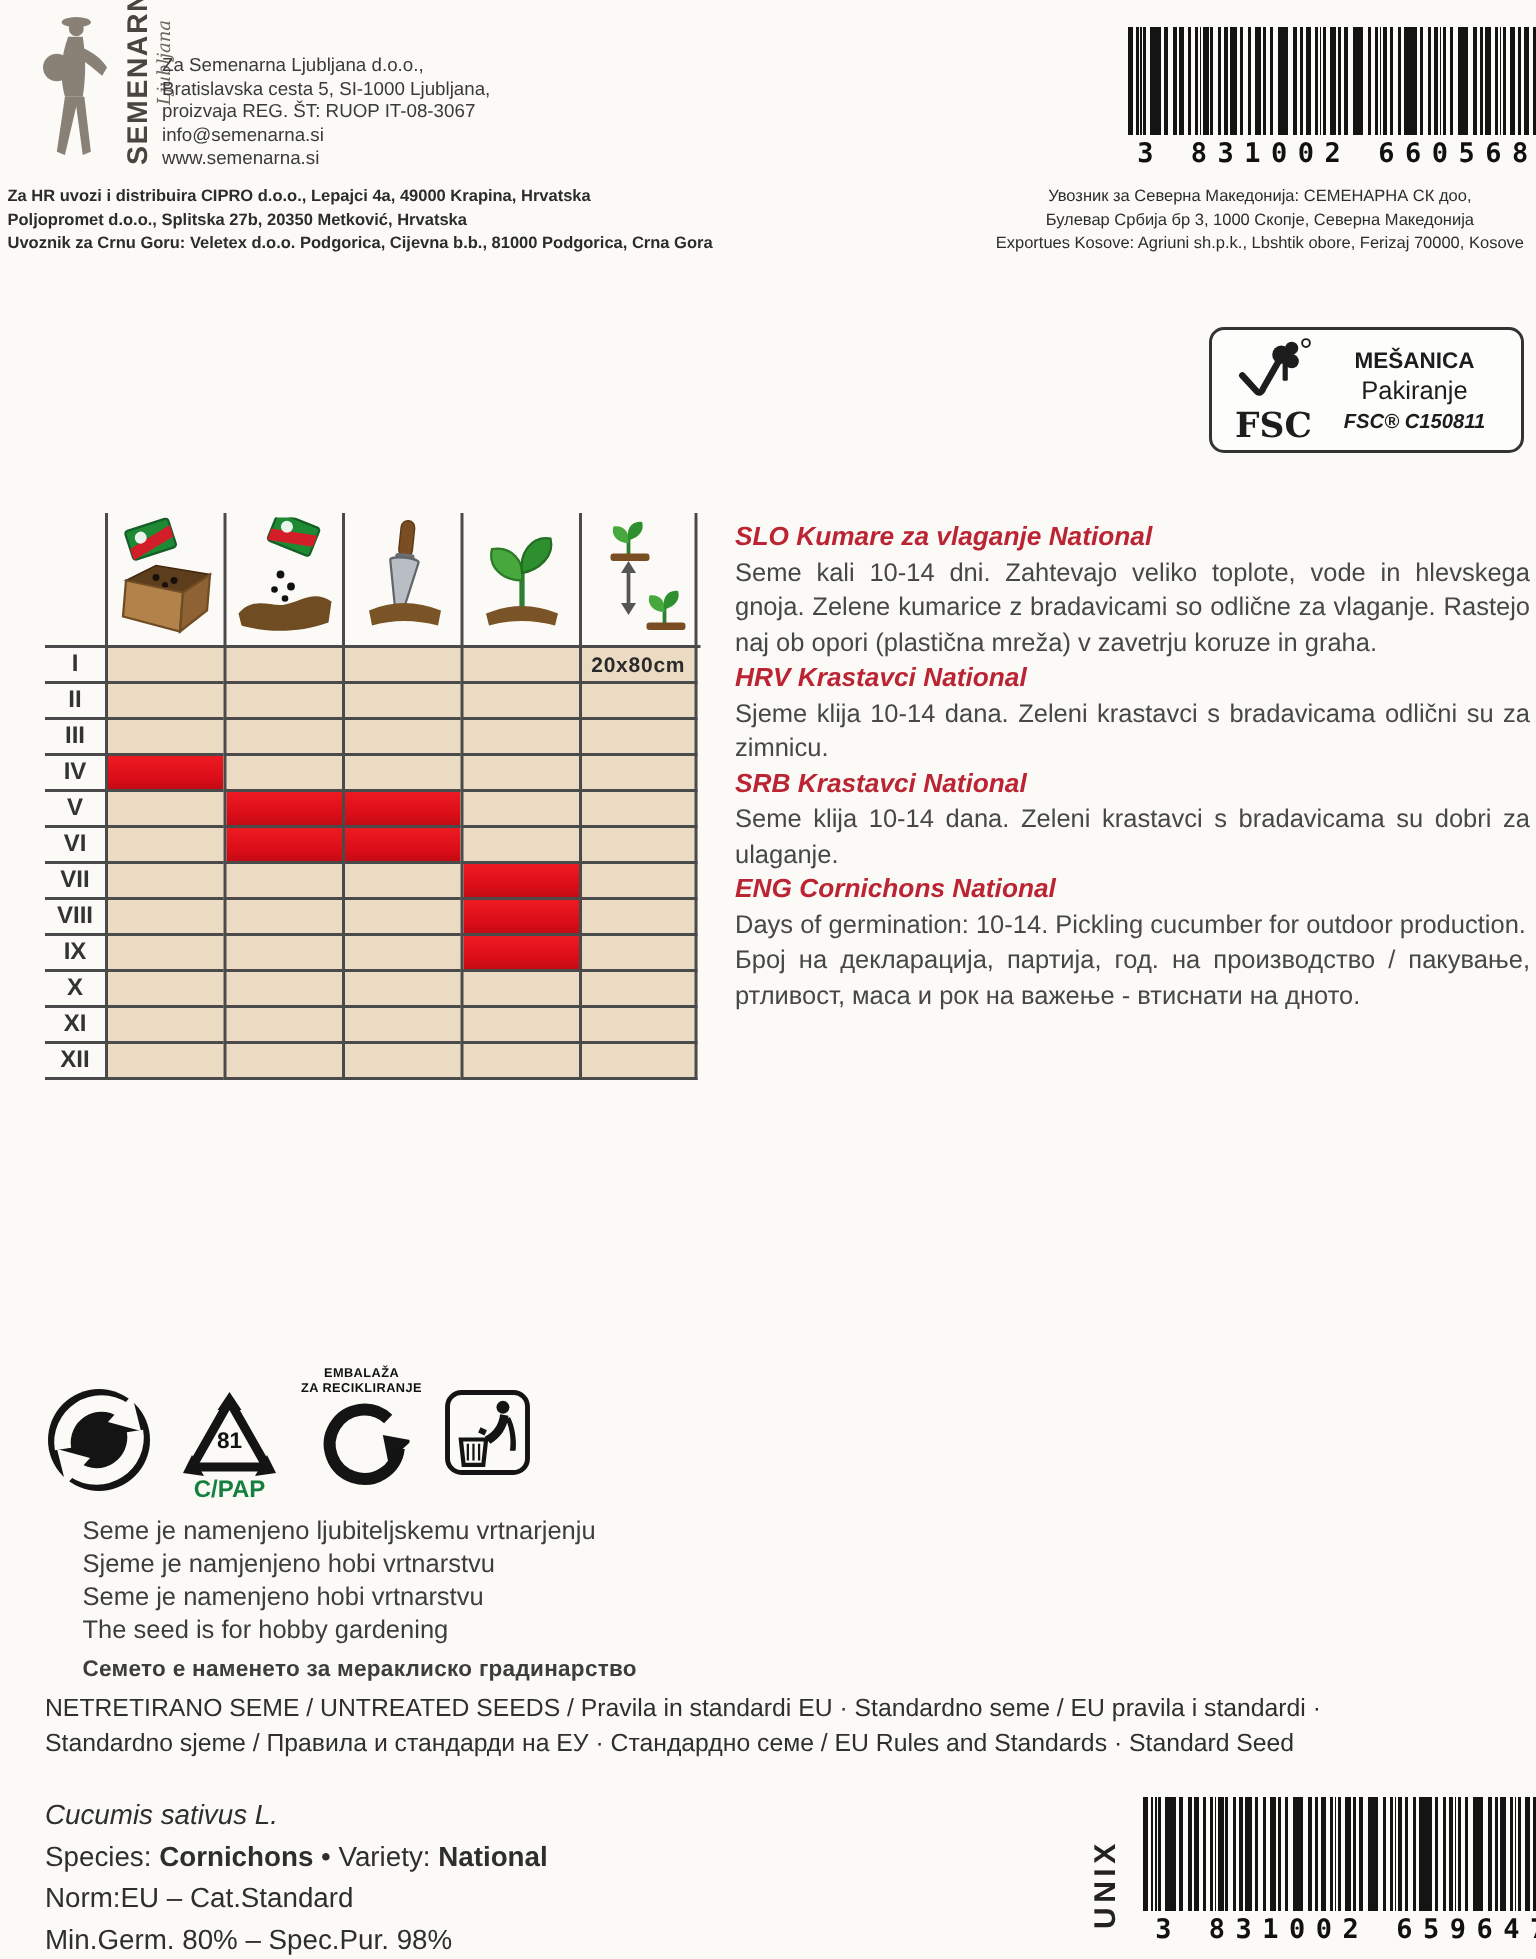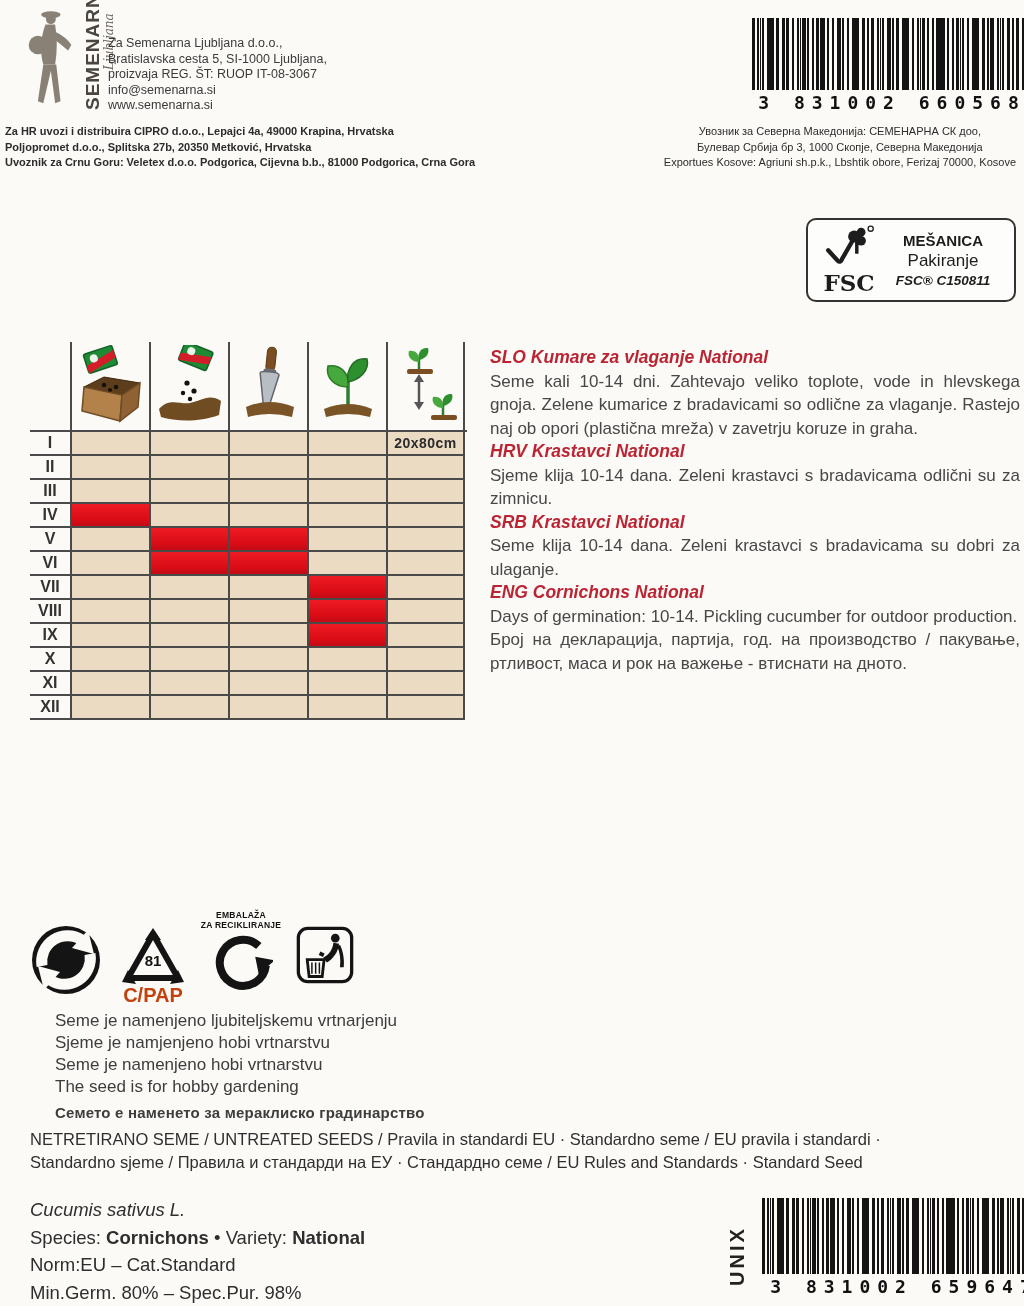--- a/index.html
+++ b/index.html
@@ -88,21 +88,21 @@
   }
   
   .descriptions { position:absolute; left:490px; top:346px; width:530px; }
   .sec-title { color:#bb2433; font-weight:bold; font-size:17.5px; line-height:23.5px;font-style:italic; }
   .sec-body { font-size:17px; line-height:23.5px; color:#474747; text-align:justify; }
   
   .recycle-row { position:absolute; left:28px; top:902px; width:300px; height:100px; }
   .greendot { position:absolute; left:2px; top:22px; }
   .mobius { position:absolute; left:92px; top:26px; text-align:center; width:66px; }
   .mobius-num { position:absolute; left:0; top:24px; width:66px; text-align:center; font-weight:bold; font-size:15px; color:#111; }
-  .mobius-code { font-weight:bold; font-size:20px; color:#c2410c; margin-top:-4px; }
+  .mobius-code { font-weight:bold; font-size:16px; color:#15803d; margin-top:-4px; }
   .embalaza { position:absolute; left:168px; top:8px; width:90px; text-align:center; }
   .embalaza-caption { font-size:8.5px; font-weight:bold; color:#111; line-height:10px; letter-spacing:.3px; }
   .tidyman { position:absolute; left:268px; top:24px; }
   
   .hobby { position:absolute; left:30px; top:1010px; font-size:17px; line-height:22px; color:#3d3d3d;margin-left:25px; }
   .hobby .cyr { font-size:15px; font-weight:bold; margin-top:4px; letter-spacing:.2px; }
   .untreated { position:absolute; left:30px; top:1128px; font-size:16.5px; line-height:23px; color:#2f2f2f; font-weight:500; }
   
   .bottom-left { position:absolute; left:30px; top:1196px; font-size:18.5px; line-height:27.5px; color:#2e2e2e; }
   .bl-latin { font-style:italic; }

